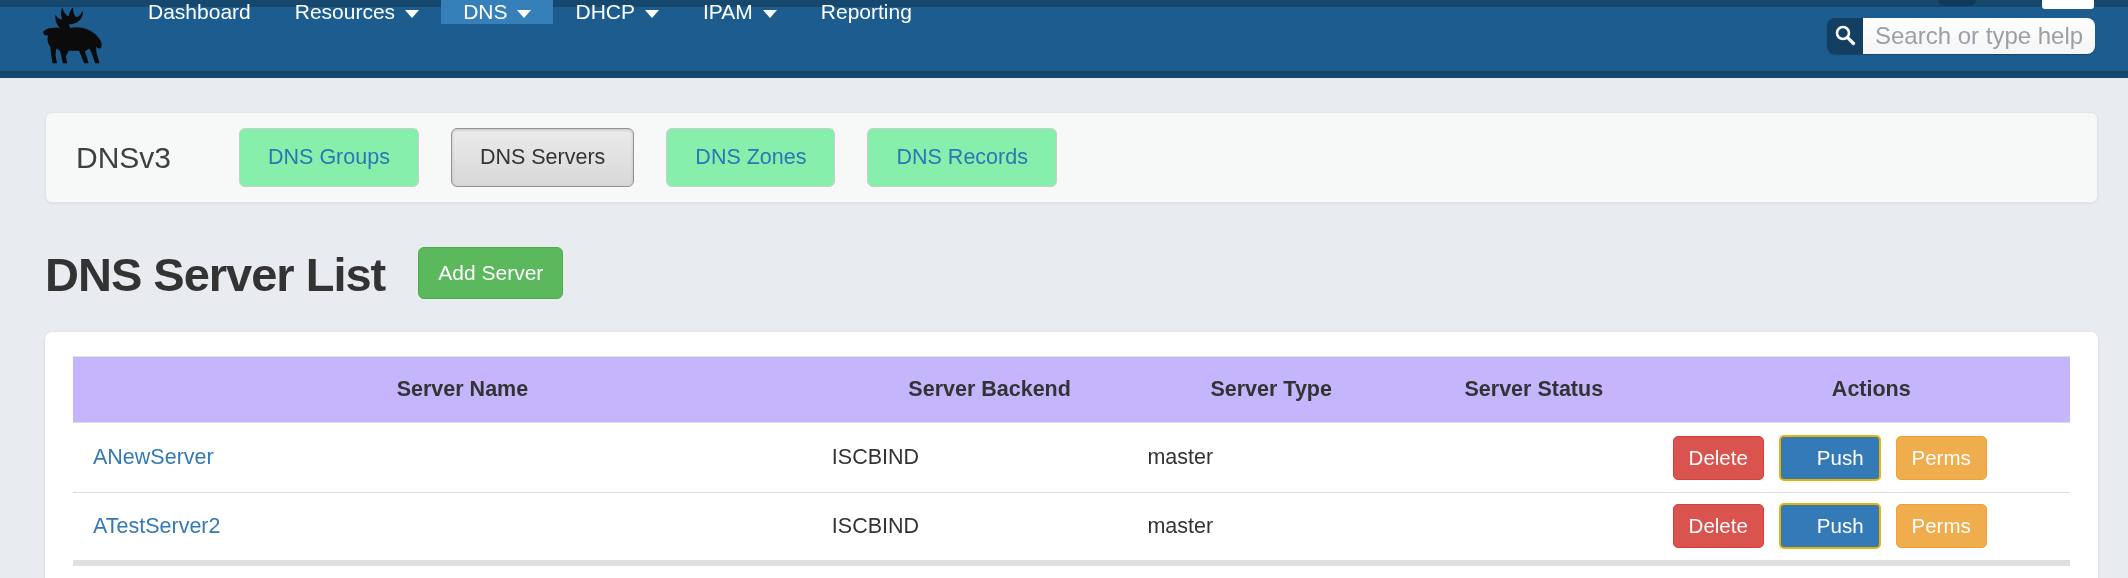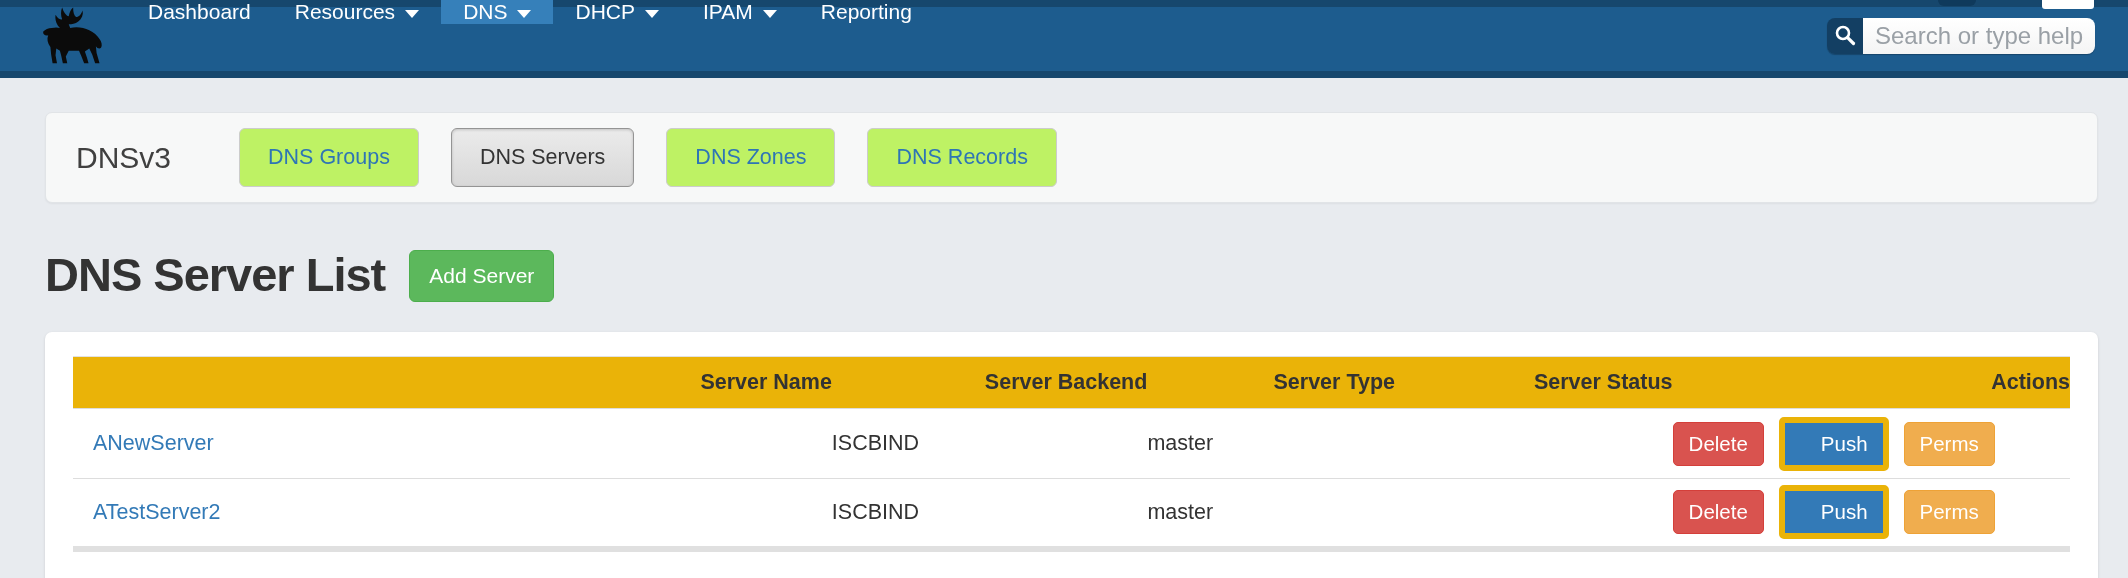--- a/index.html
+++ b/index.html
@@ -45,57 +45,57 @@
   .content { margin-left:45px; width:2053px; }
 
   .subnav {
     margin-top:34px; height:91px; background:#f7f8f8;
     border:1px solid #e1e4e7; border-radius:7px;
     display:flex; align-items:center; padding:0 30px;
     box-shadow:0 1px 2px rgba(0,0,0,0.05);
   }
   .subnav-label { font-size:30px; color:#404040; margin-right:68px; }
   .subnav-btn {
-    font-size:21.5px; color:#2e75b5; background:#bef264; border:1px solid #cccccc;
+    font-size:21.5px; color:#2e75b5; background:#86efac; border:1px solid #cccccc;
     border-radius:6px; padding:16px 28px; margin-right:32px; cursor:pointer;
     font-family:"Liberation Sans", sans-serif;
   }
   .subnav-btn.active {
     background:linear-gradient(#ebebeb,#d8d8d8); border-color:#949494; color:#333;
     box-shadow:inset 0 1px 3px rgba(0,0,0,0.18);
   }
 
-  .heading-row { margin-top:44px; display:flex; align-items:flex-end; gap:24px; }
+  .heading-row { margin-top:44px; display:flex; align-items:flex-start; gap:33px; }
   .page-title { font-size:47px; font-weight:bold; color:#333; margin:0; letter-spacing:-1px; }
   .add-btn {
     background:#5cb85c; border:1px solid #4cae4c; color:#ffffff; font-size:21px;
     border-radius:6px; padding:13px 19px; cursor:pointer; font-family:"Liberation Sans", sans-serif;
   }
 
   .card {
     margin-top:30px; background:#ffffff; border-radius:7px 7px 0 0;
     padding:24px 28px 0 28px; height:280px;
     box-shadow:0 1px 3px rgba(0,0,0,0.12);
   }
   table { width:100%; border-collapse:collapse; font-size:21.5px; color:#333; }
   thead th {
-    background:#eab308; text-align:right; font-weight:bold; height:52px;
+    background:#c4b5fd; text-align:center; font-weight:bold; height:66px;
     border-top:1px solid #e2e2e2; border-bottom:1px solid #dddddd; padding:0;
   }
   thead th:first-child { padding-left:20px; }
   tbody td { height:70px; border-bottom:1px solid #dddddd; padding:0; }
   tbody tr:last-child td { border-bottom:6px solid #e0e0e0; }
   tbody td:first-child { padding-left:20px; }
   .row-link { color:#337ab7; text-decoration:none; cursor:pointer; }
   .action-btn {
     display:inline-block; margin-right:9px; padding:9px 15px; font-size:20.5px;
     border-radius:5px; color:#ffffff; cursor:pointer; font-family:"Liberation Sans", sans-serif;
   }
   .btn-delete { background:#d9534f; border:1px solid #d43f3a;text-align:center; }
-  .btn-push   { background:#337ab7; border:6px solid #eab308;padding-left:36px; }
+  .btn-push   { background:#337ab7; border:2px solid #eab308;padding-left:36px; }
   .btn-perms  { background:#f0ad4e; border:1px solid #eea236; }
 </style>
 </head>
 <body>
 
 <div class="navbar">
   <div class="logo">
     <svg viewBox="0 0 120 90" xmlns="http://www.w3.org/2000/svg">
       <path fill="#0b0b0b" d="M34 30 C30 26 27 20 28 12 C31 17 34 19 37 18 C35 13 35 7 37 2 C39 8 42 13 46 14 C47 9 49 4 52 2 C52 8 53 13 56 15 C60 15 63 11 65 6 C66 12 64 17 59 21 C55 24 50 25 46 25 L48 30 C56 28 66 29 74 33 C80 36 85 40 88 45 C91 49 92 54 90 57 C88 59 85 58 83 55 L84 64 L88 78 L82 78 L78 66 L74 58 L68 62 L71 71 L73 78 L67 78 L63 68 L60 61 L46 61 L42 69 L44 78 L38 78 L36 69 L34 61 L29 58 L28 67 L30 78 L24 78 L22 66 L21 56 C17 51 16 45 18 40 C14 41 11 39 11 35 C14 32 18 30 23 30 C27 29 31 29 34 30 Z"></path>
     </svg>

